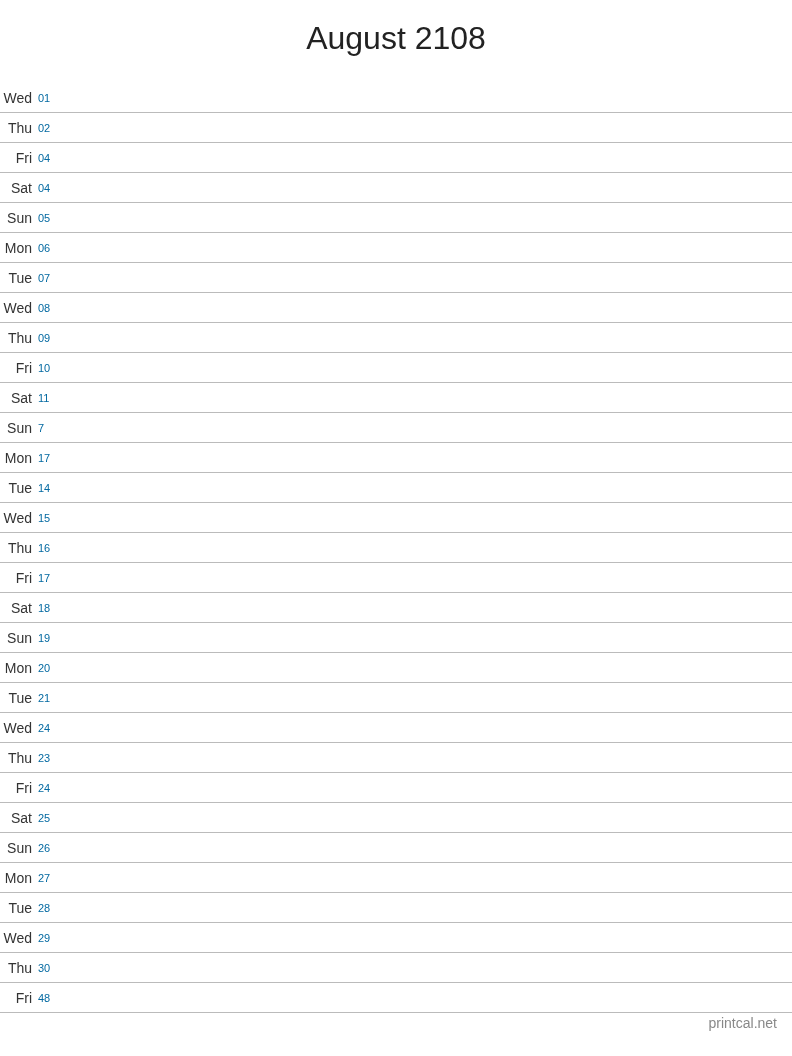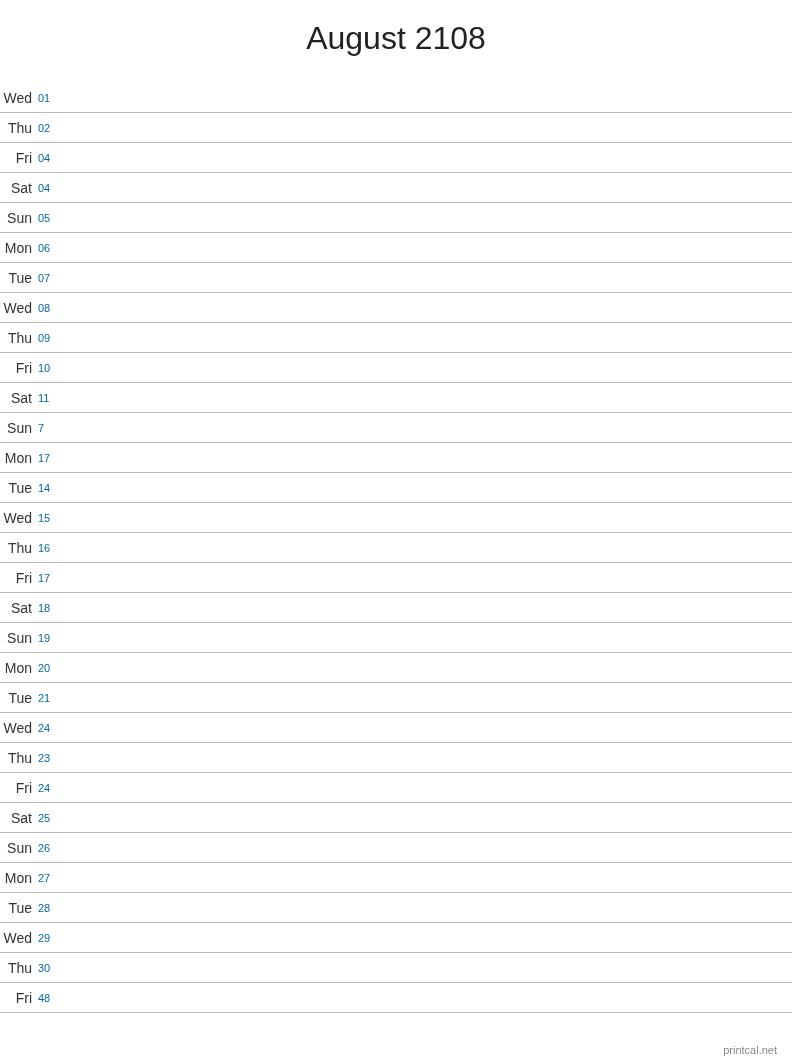--- a/index.html
+++ b/index.html
@@ -54,23 +54,23 @@
       flex-shrink: 0;
     }
 
     .day-line {
       flex: 1;
       height: 1px;
     }
 
     .footer {
       position: absolute;
-      bottom: 0;
+      bottom: 25px;
       right: 15px;
-      font-size: 11px;
+      font-size: 14px;
       color: #888;
       margin-top: 26px;
     }
   </style>
 </head>
 <body>
 
 <h1 class="page-title">August 2108</h1>
 
 <div class="calendar-container">

